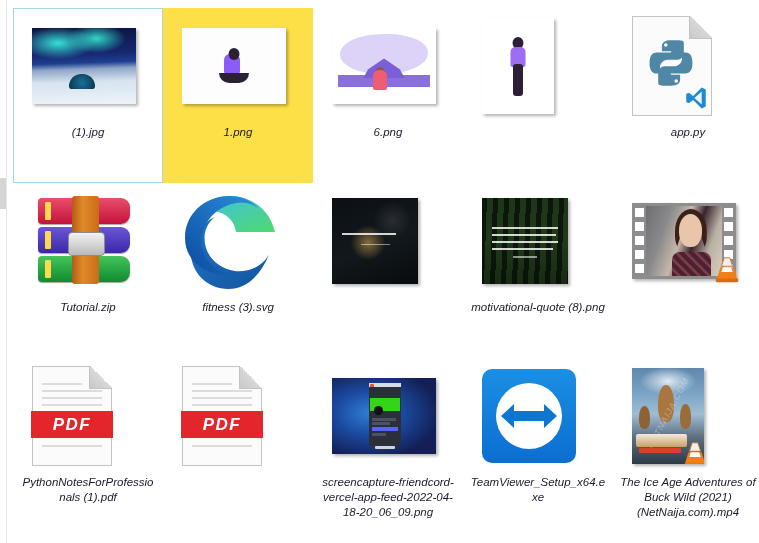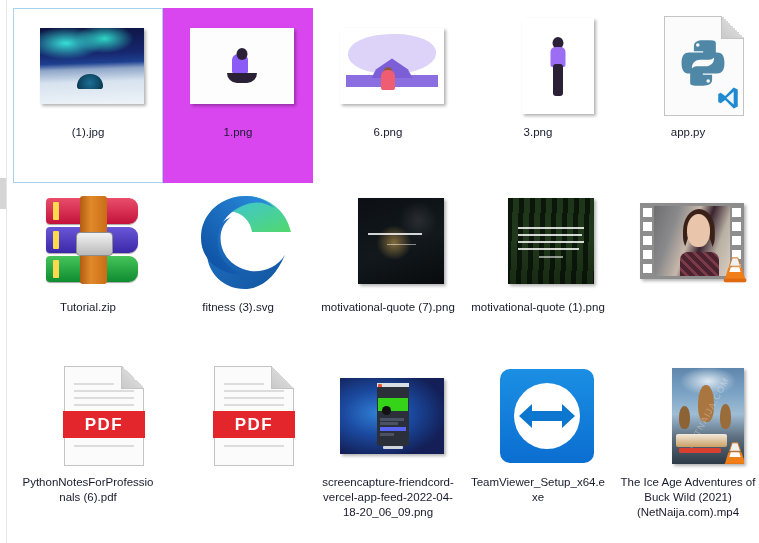--- a/index.html
+++ b/index.html
@@ -41,33 +41,34 @@
     column-gap: 0px;
   }
   .file-item {
     width: 150px;
     display: flex;
     flex-direction: column;
     align-items: center;
     box-sizing: border-box;
     padding-top: 2px;
     position: relative;
-  }
-  .file-item.selected-fill { background: #d946ef; }
+    font-style: italic;
+  }
+  .file-item.selected-fill { background: #fde047; }
   .file-item.selected-outline {
     background: #ffffff;
     border: 1px solid #a6d4ef;
     padding-top: 1px;
   }
   .thumb-box {
     width: 112px;
     height: 112px;
     display: flex;
     align-items: center;
-    justify-content: flex-end;
+    justify-content: flex-start;
     position: relative;
   }
   .file-label {
     margin-top: 3px;
     width: 136px;
     text-align: center;
     font-size: 11.5px;
     line-height: 15px;
     color: #1a1a2e;
     word-wrap: break-word;
@@ -371,21 +372,20 @@
     </div>
 
     <div class="file-item">
       <div class="thumb-box">
         <div class="photo photo-port tree">
           <div class="head"></div>
           <div class="body"></div>
           <div class="leg"></div>
         </div>
       </div>
-      <div class="file-label">3.png</div>
     </div>
 
     <div class="file-item">
       <div class="thumb-box">
         <div class="docpage">
           <div class="fold"></div>
           <svg width="52" height="52" viewBox="0 0 64 64" style="position:absolute;left:12px;top:20px;">
             <path d="M31.8 4c-6.6 0-11 2.4-11 7.3v6.1h11.4v1.6H14.6C9.6 19 5.6 22.2 5.6 31.9S9.3 45 14.3 45h4.1v-7.5c0-5.5 4.6-9.6 10-9.6h11.3c4.6 0 8.1-3.7 8.1-8.3v-12C47.8 4 43.9 4 37.3 4h-5.5zm-6.2 3.6a2.2 2.2 0 1 1 0 4.4 2.2 2.2 0 0 1 0-4.4z" fill="#4f87a6"></path>
             <path d="M32.2 60c6.6 0 11-2.4 11-7.3v-6.1H31.8v-1.6h17.6c5 0 9-3.2 9-12.9S54.7 19 49.7 19h-4.1v7.5c0 5.5-4.6 9.6-10 9.6H24.3c-4.6 0-8.1 3.7-8.1 8.3v12C16.2 60 20.1 60 26.7 60h5.5zm6.2-3.6a2.2 2.2 0 1 1 0-4.4 2.2 2.2 0 0 1 0 4.4z" fill="#4f87a6"></path>
           </svg>
@@ -439,34 +439,33 @@
       <div class="file-label">fitness (3).svg</div>
     </div>
 
     <div class="file-item">
       <div class="thumb-box">
         <div class="photo photo-sq quote-dark">
           <div class="qline" style="top:41%; width:62%;"></div>
           <div class="qline" style="top:53%; width:34%; left:34%; height:1.5px; opacity:0.6;"></div>
         </div>
       </div>
-      <div class="file-label">motivational-quote (7).png</div>
     </div>
 
     <div class="file-item">
       <div class="thumb-box">
         <div class="photo photo-sq quote-forest">
           <div class="qline" style="top:34%; width:76%;"></div>
           <div class="qline" style="top:42%; width:74%;"></div>
           <div class="qline" style="top:50%; width:76%;"></div>
           <div class="qline" style="top:58%; width:70%;"></div>
           <div class="qline" style="top:68%; width:28%; left:36%; height:1.5px; opacity:0.65;"></div>
         </div>
       </div>
-      <div class="file-label">motivational-quote (1).png</div>
+      <div class="file-label">motivational-quote (8).png</div>
     </div>
 
     <div class="file-item">
       <div class="thumb-box">
         <div class="filmstrip">
           <div class="perf" style="left:3px; top:5px;"></div>
           <div class="perf" style="left:3px; top:19px;"></div>
           <div class="perf" style="left:3px; top:33px;"></div>
           <div class="perf" style="left:3px; top:47px;"></div>
           <div class="perf" style="left:3px; top:61px;"></div>
@@ -495,21 +494,21 @@
         <div class="docpage">
           <div class="fold"></div>
           <div class="tline" style="top:16px; width:40px;"></div>
           <div class="tline" style="top:23px; width:60px;"></div>
           <div class="tline" style="top:30px; width:60px;"></div>
           <div class="tline" style="top:37px; width:60px;"></div>
           <div class="tline" style="top:78px; width:60px;"></div>
           <div class="pdf-band">PDF</div>
         </div>
       </div>
-      <div class="file-label">PythonNotesForProfessionals (6).pdf</div>
+      <div class="file-label">PythonNotesForProfessionals (1).pdf</div>
     </div>
 
     <div class="file-item">
       <div class="thumb-box">
         <div class="docpage">
           <div class="fold"></div>
           <div class="tline" style="top:16px; width:40px;"></div>
           <div class="tline" style="top:23px; width:60px;"></div>
           <div class="tline" style="top:30px; width:60px;"></div>
           <div class="tline" style="top:37px; width:60px;"></div>

